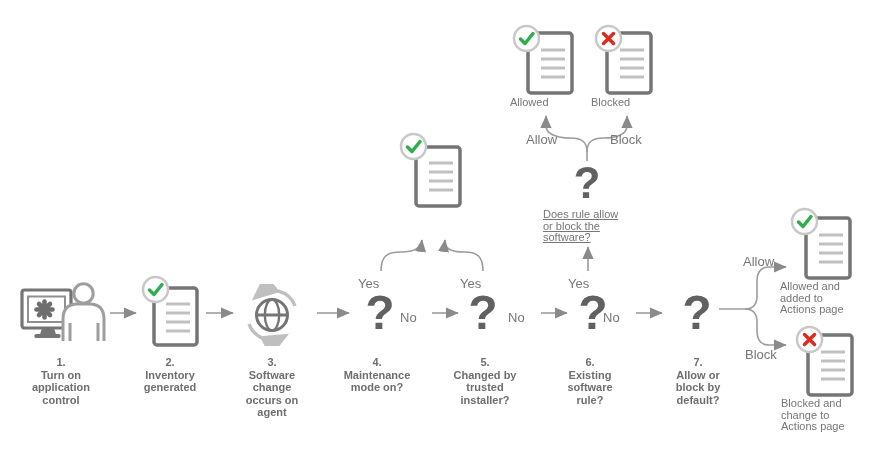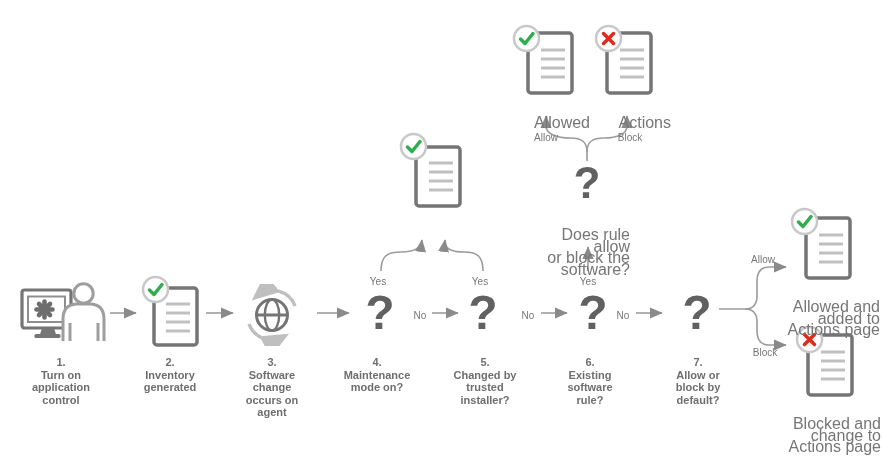--- a/index.html
+++ b/index.html
@@ -6,26 +6,26 @@
   .canvas{
     position:relative;width:882px;height:466px;background:#ffffff;
     font-family:"Liberation Sans",sans-serif;overflow:hidden;
   }
   .abs{position:absolute;}
   .lbl{
     position:absolute;width:100px;text-align:center;white-space:pre-line;
     font-size:11px;line-height:12.5px;font-weight:700;color:#6e6e6e;
   }
   .ann{
-    position:absolute;width:100px;text-align:right;white-space:pre-line;
-    font-size:16px;line-height:11.5px;color:#767676;margin-top:20px;
+    position:absolute;width:100px;text-align:left;white-space:pre-line;
+    font-size:11px;line-height:11.5px;color:#767676;
   }
   .tag{
-    position:absolute;width:40px;text-align:center;
-    font-size:10px;color:#767676;
+    position:absolute;width:40px;
+    font-size:13px;color:#767676;
   }
   .qm{
     position:absolute;width:44px;text-align:center;
     font-size:48px;line-height:44px;font-weight:700;color:#616161;
   }
   .qm.small{font-size:44px;}
   svg{display:block;}
   .connectors{position:absolute;left:0;top:0;}
 </style>
 </head>
@@ -213,25 +213,25 @@
 installer?</div>
   <div class="lbl" style="left:540px;top:356px;">6.
 Existing
 software
 rule?</div>
   <div class="lbl" style="left:648px;top:356px;">7.
 Allow or
 block by
 default?</div>
 
-  <div class="ann" style="left:530px;top:209px;">Does rule allow
+  <div class="ann" style="left:543px;top:209px;text-decoration:underline;">Does rule allow
 or block the
 software?</div>
   <div class="ann" style="left:510px;top:97px;width:80px;">Allowed</div>
-  <div class="ann" style="left:591px;top:97px;width:80px;">Actions</div>
+  <div class="ann" style="left:591px;top:97px;width:80px;">Blocked</div>
   <div class="ann" style="left:780px;top:281px;">Allowed and
 added to
 Actions page</div>
   <div class="ann" style="left:781px;top:398px;">Blocked and
 change to
 Actions page</div>
 
   <div class="tag" style="left:358px;top:276px;">Yes</div>
   <div class="tag" style="left:460px;top:276px;">Yes</div>
   <div class="tag" style="left:568px;top:276px;">Yes</div>

